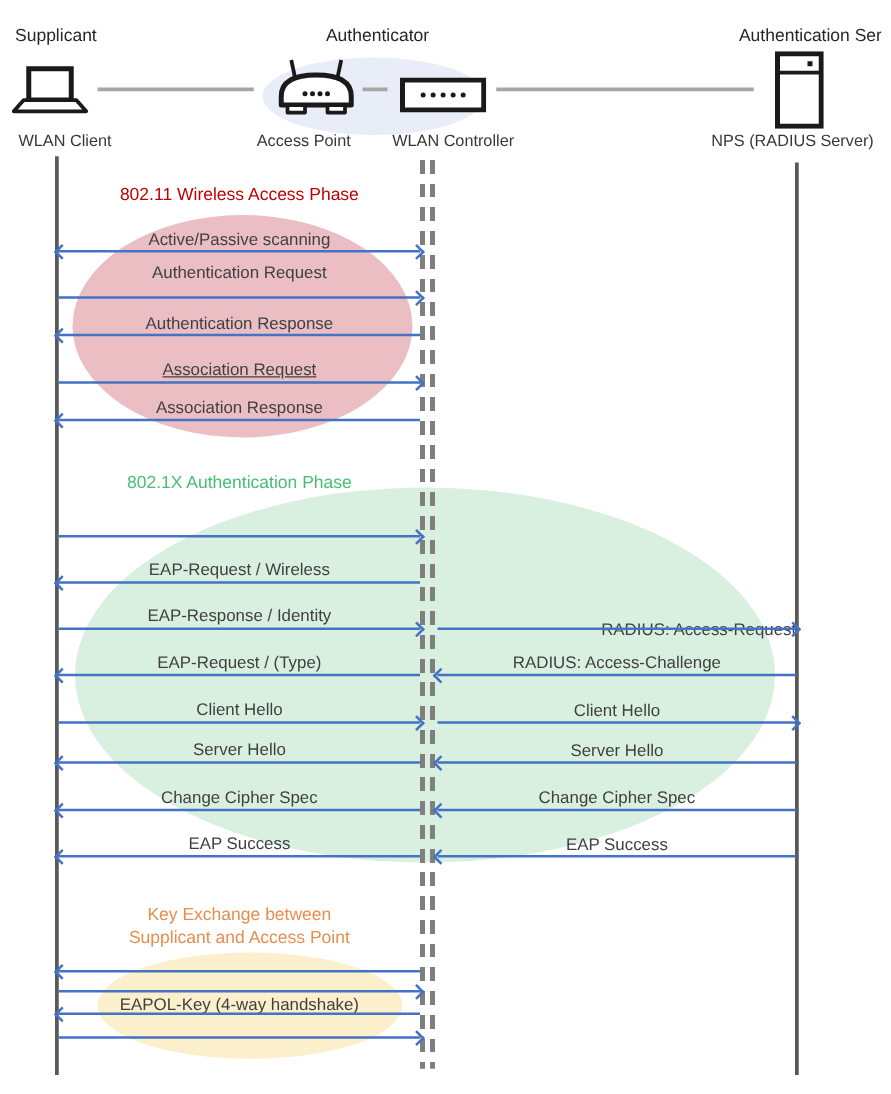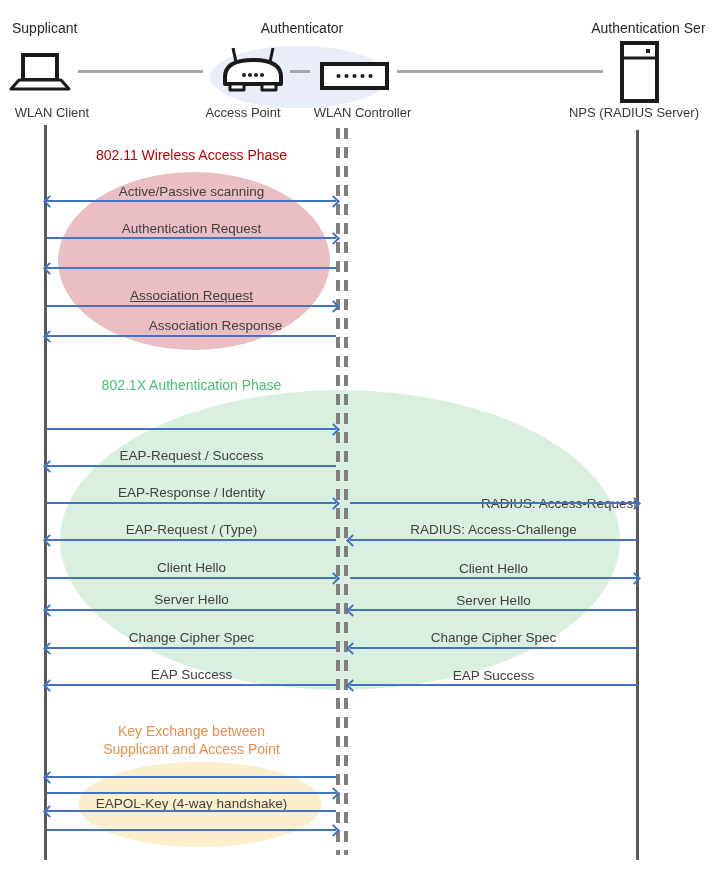--- a/index.html
+++ b/index.html
@@ -101,44 +101,45 @@
   <div class="phase-title pt2 seg-l" style="top:377px;">802.1X Authentication Phase</div>
   <div class="phase-title pt3 seg-l" style="top:741px;">Supplicant and Access Point</div>
   <div class="phase-title pt3 seg-l" style="top:723px;">Key Exchange between</div>
 
   <div class="mlabel seg-l" style="top:184px;">Active/Passive scanning</div>
   <div class="arrow seg-l" style="top:200px;">
       <span class="head l"></span>
       <span class="head r"></span>
     </div>
 
-  <div class="mlabel seg-l" style="top:221px;">Authentication Request</div>
+  <div class="mlabel seg-l" style="top:210px;">Authentication Request</div>
   <div class="arrow seg-l" style="top:237px;">
       <span class="head r"></span>
     </div>
 
+  <div class="mlabel seg-l" style="top:251px;">Authentication Response</div>
   <div class="arrow seg-l" style="top:267px;">
       <span class="head l"></span>
     </div>
 
   <div class="mlabel seg-l" style="top:288px;text-decoration:underline;">Association Request</div>
   <div class="arrow seg-l" style="top:305px;">
       <span class="head r"></span>
     </div>
 
-  <div class="mlabel seg-l" style="top:318px;margin-left:24px;">Association Response</div>
+  <div class="mlabel seg-l" style="top:318px;">Association Response</div>
   <div class="arrow seg-l" style="top:335px;">
       <span class="head l"></span>
     </div>
 
   <div class="arrow seg-l" style="top:428px;">
       <span class="head r"></span>
     </div>
 
-  <div class="mlabel seg-l" style="top:448px;">EAP-Request / Success</div>
+  <div class="mlabel seg-l" style="top:448px;">EAP-Request / Wireless</div>
   <div class="arrow seg-l" style="top:465px;">
       <span class="head l"></span>
     </div>
 
   <div class="mlabel seg-l" style="top:485px;">EAP-Response / Identity</div>
   <div class="arrow seg-l" style="top:502px;">
       <span class="head r"></span>
     </div>
   <div class="mlabel seg-r" style="top:496px;text-align:right;">RADIUS: Access-Request</div>
   <div class="arrow seg-r" style="top:502px;">

